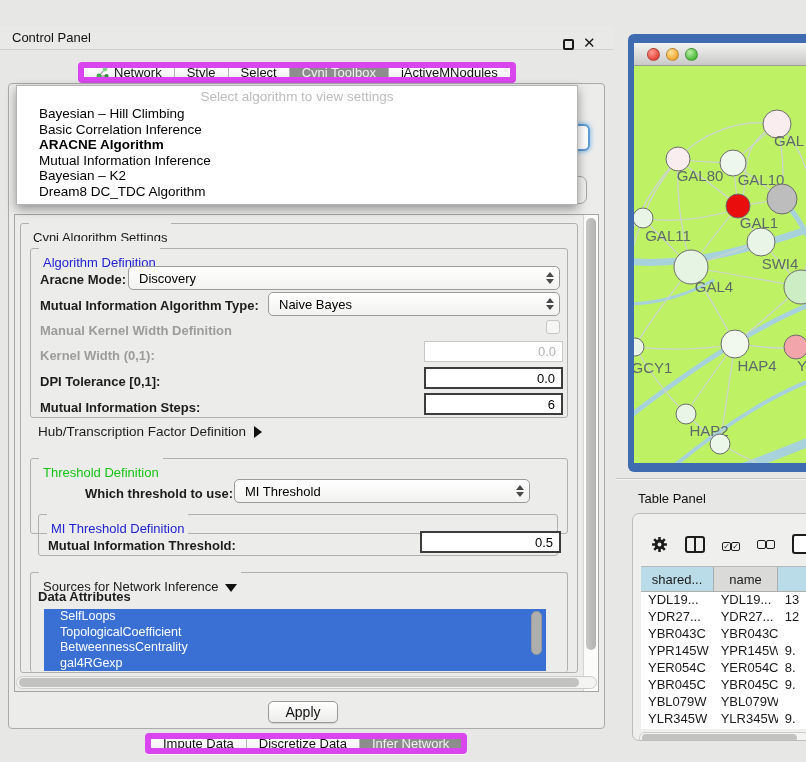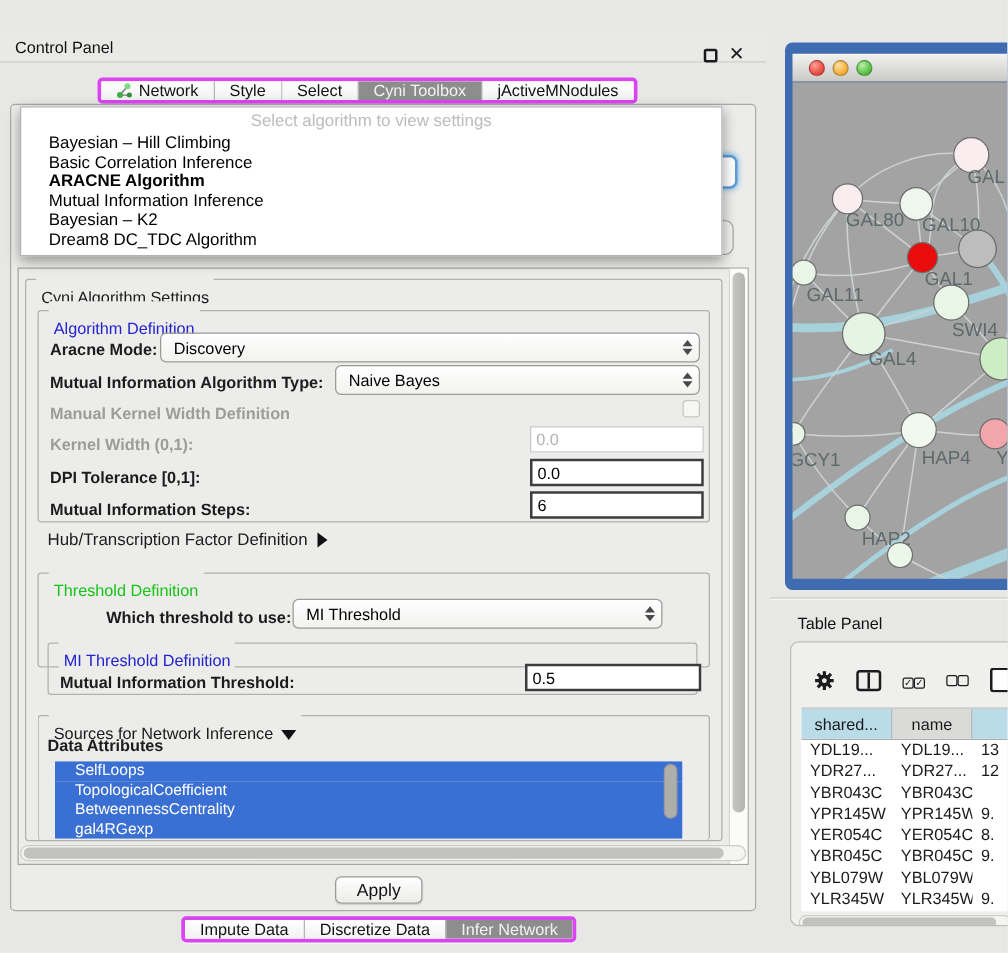--- a/index.html
+++ b/index.html
@@ -11,21 +11,21 @@
   }
   .abs { position:absolute;margin-top:26px; }
 
   
   #cp-titlebar { left:0; top:6; width:613px; height:24px; background:#e9e9e7;
     border-bottom:1px solid #cfcfcd; display:flex; align-items:center; }
   #cp-title { padding-left:12px; font-size:13px; color:#111; }
   #cp-float { left:563px; top:13px; width:11px; height:11px; border:2px solid #1a1a1a; border-radius:2px; }
   #cp-close { left:583px; top:8px; font-size:15px; font-weight:bold; color:#1a1a1a; }
 
-  .seg { display:flex; border:3px solid #d946ef; border-radius:4px; overflow:hidden;
+  .seg { display:flex; border:6px solid #d946ef; border-radius:4px; overflow:hidden;
     background:#fdfdfd; height:21px; box-shadow:0 1px 0 rgba(255,255,255,.6); }
   .seg-tab { display:flex; align-items:center; justify-content:center; padding:0 12px;
     border-right:1px solid #b5b5b5; font-size:13px; color:#111; background:linear-gradient(#ffffff,#f1f1f1); white-space:nowrap; }
   .seg-tab:last-child { border-right:none; }
   .seg-tab.sel { background:#8d8d8d; color:#f2f2f0; }
   #top-tabs { left:78px; top:36px; }
   #bottom-tabs { left:145px; top:707px; }
 
   #main-panel { left:8px; top:57px; width:597px; height:646px; background:#ececea;
     border:1px solid #ababab; border-radius:4px; }
@@ -59,21 +59,21 @@
   .lbl.dis { color:#9c9c9a; }
   .lbl.plain { font-weight:normal; }
 
   .combo { position:absolute; height:24px; background:linear-gradient(#ffffff,#f2f2f0);
     border:1px solid #9b9b99; border-radius:5px; display:flex; align-items:center; }
   .combo .txt { flex:1; padding-left:10px; font-size:13px; color:#000; }
   .combo .stepper { width:16px; height:100%; display:flex; flex-direction:column; align-items:center; justify-content:center; gap:2px; padding-right:2px; }
   .tri-up { width:0; height:0; border-left:4px solid transparent; border-right:4px solid transparent; border-bottom:5px solid #4a4a4a; }
   .tri-dn { width:0; height:0; border-left:4px solid transparent; border-right:4px solid transparent; border-top:5px solid #4a4a4a; }
 
-  .field { position:absolute; background:#fff; font-size:13px; text-align:left; padding:2px 6px 0 4px; }
+  .field { position:absolute; background:#fff; font-size:13px; text-align:right; padding:2px 6px 0 4px; }
   .field.en { border:2px solid #3c3c3c; color:#000; }
   .field.dis { border:1px solid #c8c8c6; color:#b3b3b1; }
 
   .checkbox { position:absolute; width:14px; height:14px; border:1px solid #c6c6c4; border-radius:3px; background:#f6f6f4; }
 
   .expand-tri { display:inline-block; width:0; height:0; border-top:6px solid transparent; border-bottom:6px solid transparent; border-left:8px solid #111; margin-left:8px; vertical-align:-2px; }
   .tri-down-f { display:inline-block; width:0; height:0; border-left:6px solid transparent; border-right:6px solid transparent; border-top:8px solid #111; margin-left:6px; vertical-align:-1px; }
 
   #attr-list { left:44px; top:583px; width:502px; height:62px; overflow:hidden; }
   #attr-list .row { height:15.5px; background:#3a6fd4; color:#fff; font-size:12.5px; line-height:15.5px; padding-left:16px; }
@@ -90,21 +90,21 @@
   #mini-dock { left:8px; top:748px; width:17px; height:14px; border:2px solid #9b9b99; background:#e3e3e1; border-radius:2px; }
 
   
   #net-frame { left:628px; top:8px; width:178px; height:438px; background:#3f6cb0; border-radius:6px 0 0 6px; }
   #net-title { left:634px; top:17px; width:172px; height:23px;
     background:linear-gradient(#f3f3f1,#c9c9c7); border-bottom:1px solid #9a9a98; display:flex; align-items:center; gap:6px; padding-left:13px; }
   .light { width:13px; height:13px; border-radius:50%; border:1px solid rgba(0,0,0,.25); }
   .light.red { background:radial-gradient(circle at 35% 30%, #ff9d93, #e6473c 70%); }
   .light.yellow { background:radial-gradient(circle at 35% 30%, #ffe3a0, #f0a832 70%); }
   .light.green { background:radial-gradient(circle at 35% 30%, #b9f0a8, #4fbb3b 70%); }
-  #net-canvas { left:634px; top:40px; width:172px; height:397px; background:#a3a3a3; overflow:hidden; }
+  #net-canvas { left:634px; top:40px; width:172px; height:397px; background:#bef264; overflow:hidden; }
 
   
   #tp-divider { left:616px; top:452px; width:190px; height:2px; border-top:1px solid #c6c6c4; border-bottom:1px solid #f6f6f4; }
   #tp-title { left:638px; top:465px; font-size:13px; color:#111; }
   #tp-window { left:632px; top:487px; width:180px; height:228px; background:#efefed;
     border:1px solid #bdbdbb; border-radius:7px 0 0 7px; overflow:hidden; }
   #tp-toolbar { position:absolute; left:0; top:12px; width:100%; height:36px; display:flex; align-items:center; gap:17px; padding-left:18px; }
   .cbx { display:inline-block; width:9px; height:9px; border:1.6px solid #1c1c1c; border-radius:2px; font-size:8px; line-height:8px; text-align:center; color:#1c1c1c; font-weight:bold; }
   .split-icon { width:20px; height:17px; border:2px solid #1c1c1c; border-radius:3px; position:relative; }
   .split-icon::after { content:""; position:absolute; left:7px; top:0; width:2px; height:100%; background:#1c1c1c; }

